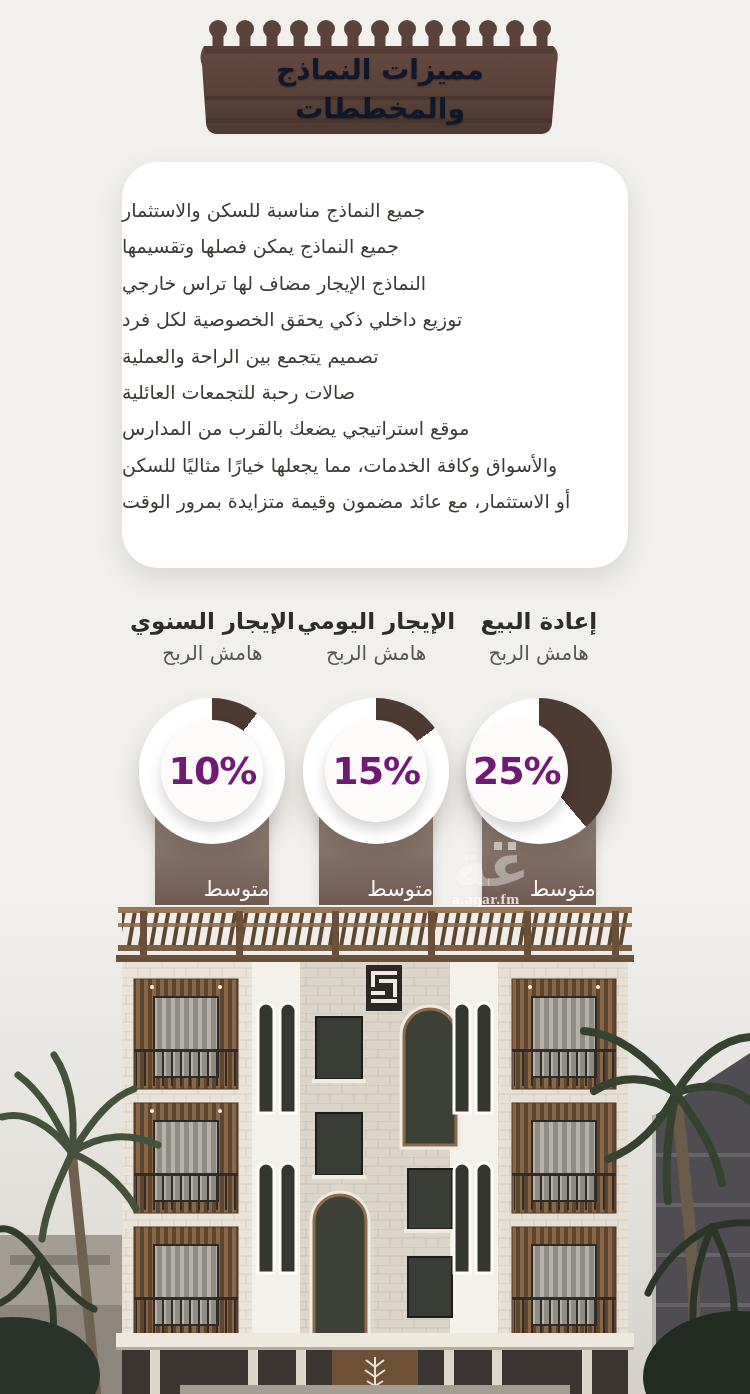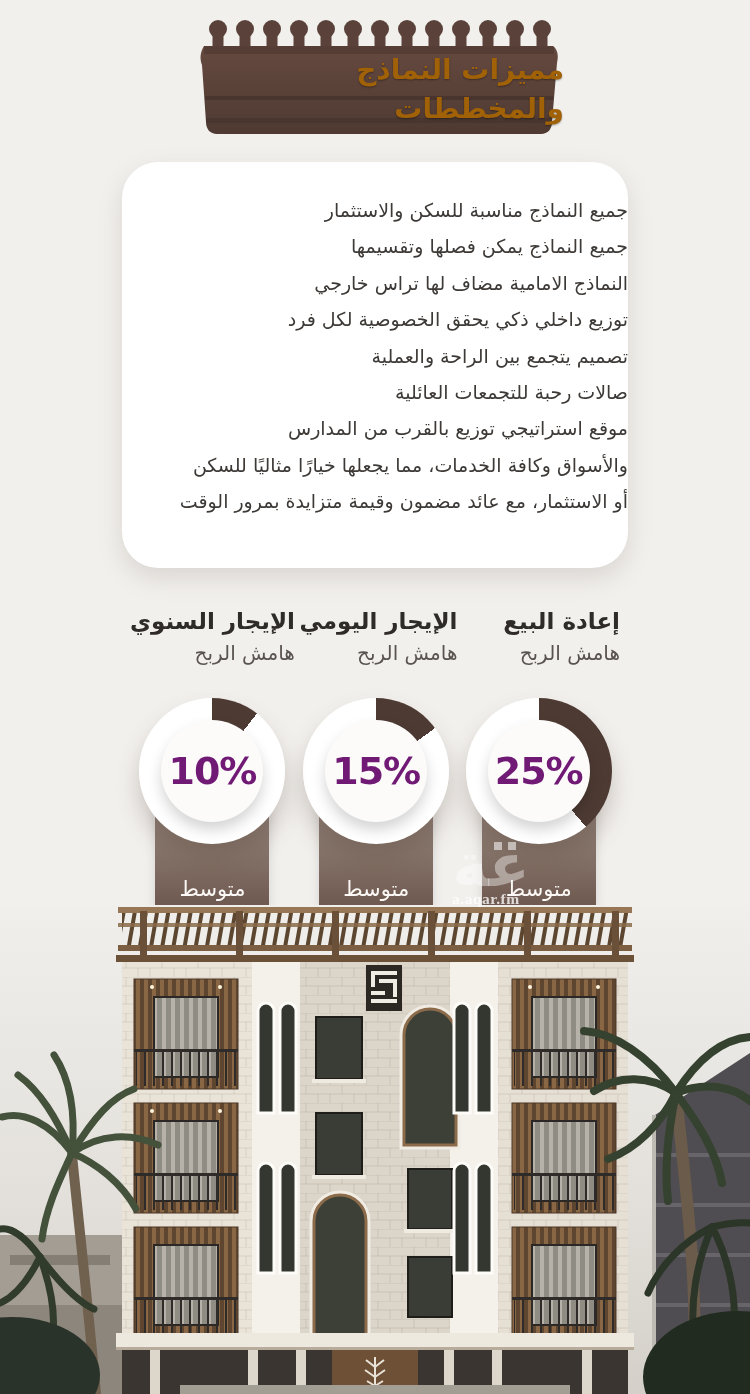--- a/index.html
+++ b/index.html
@@ -8,59 +8,59 @@
   .page {
     position:relative; width:750px; height:1394px; margin:0 auto;
     background:#f2f0ed; overflow:hidden;
   }
 
   
   .banner { position:absolute; left:196px; top:16px; width:368px; height:126px; }
   .banner svg { position:absolute; inset:0; }
   .banner-text {
     position:absolute; left:0; top:34px; width:100%;
-    text-align:right; direction:rtl;
-    color:#a16207; font-size:28px; font-weight:700; line-height:39px;
+    text-align:center; direction:rtl;
+    color:#0f172a; font-size:28px; font-weight:700; line-height:39px;
     text-shadow:0 1px 2px rgba(0,0,0,.35);
   }
 
   
   .card {
     position:absolute; left:122px; top:162px; width:506px; height:406px;
     background:#ffffff; border-radius:36px;
     box-shadow:0 10px 24px rgba(120,108,98,.20);
     padding-top:30px;
   }
   .card .line {
-    direction:rtl; text-align:right; white-space:nowrap;
+    direction:rtl; text-align:left; white-space:nowrap;
     font-size:19px; line-height:36.4px; color:#3d3936;
   }
 
   
   .charts-row {
     position:absolute; left:130px; top:604px; width:490px; height:303px;
     display:flex; direction:rtl;
   }
   .chart-col { position:relative; flex:1; }
   .chart-title {
-    position:relative; z-index:2; direction:rtl; white-space:nowrap;
+    position:relative; z-index:2; direction:rtl; text-align:center; white-space:nowrap;
     font-size:23px; font-weight:700; color:#2e2b28; line-height:34px;
   }
   .chart-subtitle {
-    position:relative; z-index:2; direction:rtl; text-align:right; white-space:nowrap;
+    position:relative; z-index:2; direction:rtl; text-align:center; white-space:nowrap;
     font-size:20px; color:#5a5450; line-height:30px;
   }
   .ribbon {
     position:absolute; z-index:0; top:170px; bottom:0; left:50%;
     transform:translateX(-50%); width:114px;
     background:linear-gradient(180deg,#95867f 0%,#857369 60%,#6e584f 100%);
     box-shadow:0 4px 10px rgba(0,0,0,.12);
   }
   .ribbon-note {
-    position:absolute; bottom:6px; width:100%; text-align:center; direction:rtl;
+    position:absolute; bottom:6px; width:100%; text-align:right; direction:rtl;
     color:#fbf8f5; font-size:21px;
   }
   .donut {
     position:absolute; z-index:1; top:94px; left:50%; transform:translateX(-50%);
     width:146px; height:146px; border-radius:50%;
     box-shadow:0 14px 22px rgba(82,62,52,.25);
     display:flex; align-items:center; justify-content:center;
   }
   .hole {
     width:102px; height:102px; border-radius:50%; background:#fcfbfa;
@@ -139,38 +139,38 @@
     </svg>
     <div class="banner-text">
       <div>مميزات النماذج</div>
       <div>والمخططات</div>
     </div>
   </div>
 
   <div class="card">
     <div class="line">جميع النماذج مناسبة للسكن والاستثمار</div>
     <div class="line">جميع النماذج يمكن فصلها وتقسيمها</div>
-    <div class="line">النماذج الامامية مضاف لها تراس خارجي</div>
+    <div class="line">النماذج الإيجار مضاف لها تراس خارجي</div>
     <div class="line">توزيع داخلي ذكي يحقق الخصوصية لكل فرد</div>
     <div class="line">تصميم يتجمع بين الراحة والعملية</div>
     <div class="line">صالات رحبة للتجمعات العائلية</div>
-    <div class="line">موقع استراتيجي توزيع بالقرب من المدارس</div>
+    <div class="line">موقع استراتيجي يضعك بالقرب من المدارس</div>
     <div class="line">والأسواق وكافة الخدمات، مما يجعلها خيارًا مثاليًا للسكن</div>
     <div class="line">أو الاستثمار، مع عائد مضمون وقيمة متزايدة بمرور الوقت</div>
   </div>
 
   <div class="charts-row">
 
     <div class="chart-col">
       <div class="chart-title">إعادة البيع</div>
       <div class="chart-subtitle">هامش الربح</div>
       <div class="ribbon">
         <div class="ribbon-note">متوسط</div>
       </div>
-      <div class="donut" style="background: conic-gradient(rgb(77, 58, 51) 0deg, rgb(77, 58, 51) 140deg, rgb(255, 255, 255) 140deg, rgb(255, 255, 255) 360deg);">
+      <div class="donut" style="background: conic-gradient(rgb(77, 58, 51) 0deg, rgb(77, 58, 51) 140deg, rgb(255, 255, 255) 140deg, rgb(255, 255, 255) 360deg); justify-content: flex-end;">
         <div class="hole">
           <span class="pct">25%</span>
         </div>
       </div>
     </div>
 
     <div class="chart-col">
       <div class="chart-title">الإيجار اليومي</div>
       <div class="chart-subtitle">هامش الربح</div>
       <div class="ribbon">

